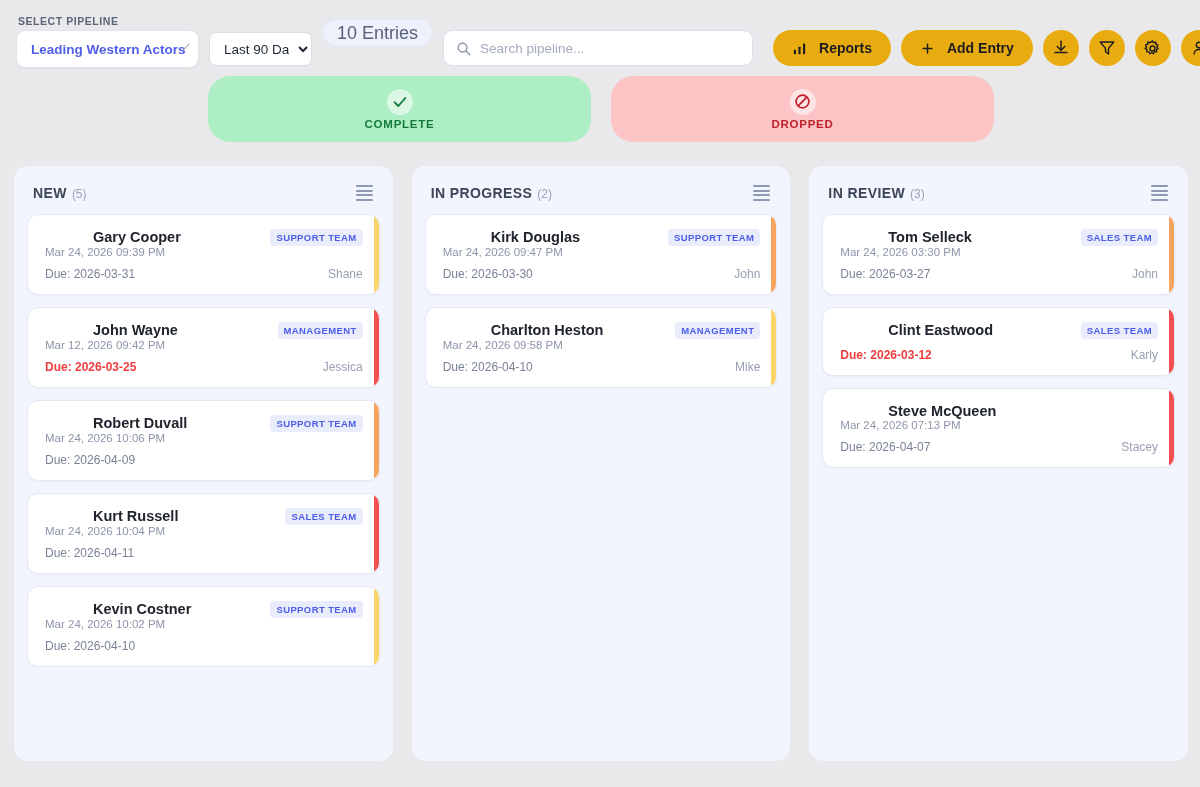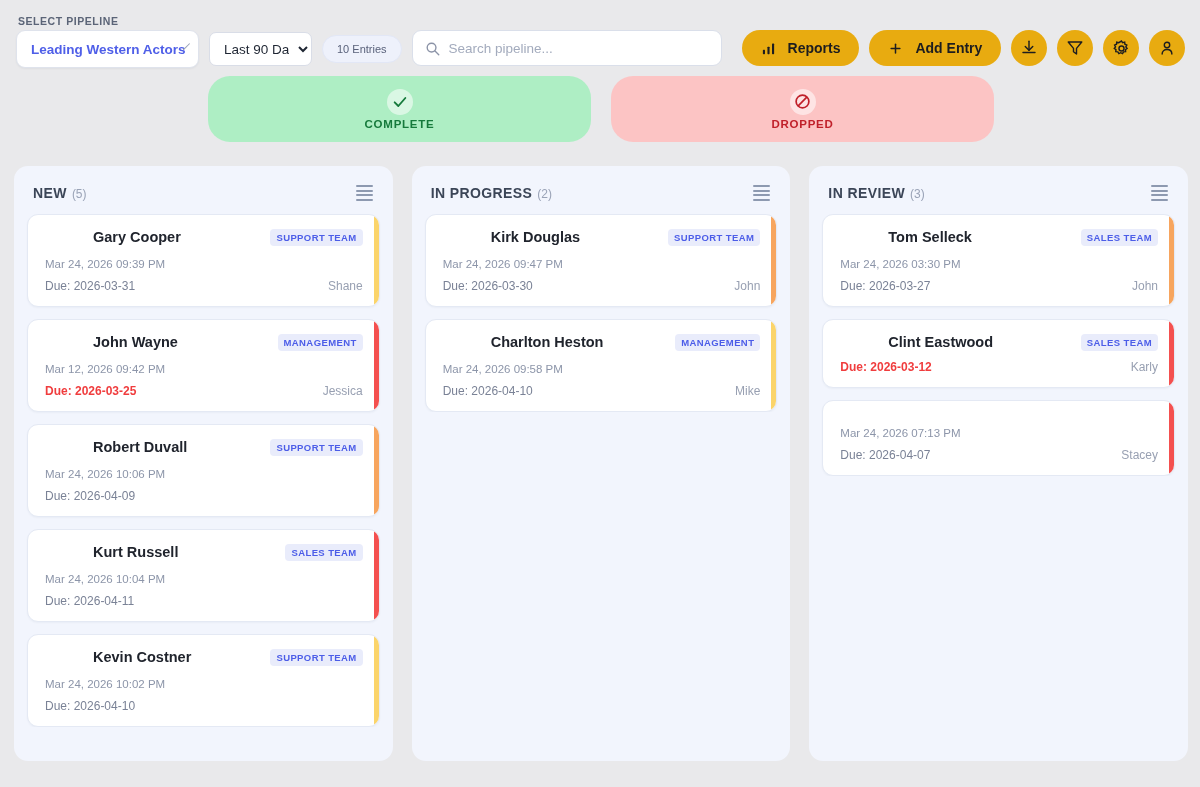--- a/index.html
+++ b/index.html
@@ -40,24 +40,24 @@
 
   .range-select {
     height: 34px; margin-bottom: 2px;
     min-width: 103px;
     background: #fff; border: 1px solid #d9dde7; border-radius: 7px;
     font-family: "Liberation Sans", sans-serif;
     font-size: 13.5px; color: #1f2633;
     padding: 0 6px 0 10px;
   }
   .entries-pill {
-    height: 28px; margin-bottom: 5px;
+    height: 28px; margin-bottom: 21px;
     display: flex; align-items: center; padding: 0 14px;
     background: #eef1fb; border: 1px solid #e2e7f6; border-radius: 999px;
-    font-size: 11px; color: #5a6versa; color: #59617a;
+    font-size: 18px; color: #5a6versa; color: #59617a;
     white-space: nowrap;
   }
   .search-box {
     flex: 0 0 310px; height: 36px; margin-bottom: 2px;
     background: #fff; border: 1px solid #dadfea; border-radius: 9px;
     display: flex; align-items: center; gap: 9px; padding: 0 12px;
   }
   .search-box input {
     border: 0; outline: 0; flex: 1; font-size: 13.5px;
     font-family: "Liberation Sans", sans-serif; color: #1f2633;
@@ -147,21 +147,21 @@
     position: absolute; right: 0; top: 0; bottom: 0; width: 5px;
     border-radius: 0 11px 11px 0;
   }
   .card-row1 { display: flex; align-items: center; justify-content: space-between; gap: 8px; }
   .card-name { font-size: 14.5px; font-weight: 700; color: #20242d; white-space: nowrap; margin-left: 48px; }
   .badge {
     font-size: 9.5px; font-weight: 700; letter-spacing: .4px;
     color: #4c5de8; background: #e9ecfb;
     border-radius: 4px; padding: 3px 6px; white-space: nowrap;
   }
-  .card-ts { font-size: 11.5px; color: #8c95a9; margin-top: 12px; }
+  .card-ts { font-size: 11.5px; color: #8c95a9; margin-top: 0; }
   .card-row3 {
     display: flex; align-items: baseline; justify-content: space-between;
     margin-top: 9px;
     gap: 6px;
   }
   .card-due { font-size: 12px; color: #78melan; color: #7a8296; }
   .card-due.overdue { color: #f03d3e; font-weight: 700; }
   .card-assignee { font-size: 12px; color: #98a0b2; }
 </style>
 </head>
@@ -396,20 +396,23 @@
             <span class="card-name">Clint Eastwood</span>
             <span class="badge">SALES TEAM</span>
           </div>
           <div class="card-row3">
             <span class="card-due overdue">Due: 2026-03-12</span>
             <span class="card-assignee">Karly</span>
           </div>
         </div>
         <div class="card">
           <div class="stripe" style="background:#f4504f"></div>
+          <div class="card-row1">
+            <span class="card-name">Steve McQueen</span>
+          </div>
           <div class="card-ts">Mar 24, 2026 07:13 PM</div>
           <div class="card-row3">
             <span class="card-due">Due: 2026-04-07</span>
             <span class="card-assignee">Stacey</span>
           </div>
         </div>
       </div>
     </div>
   </div>
 

